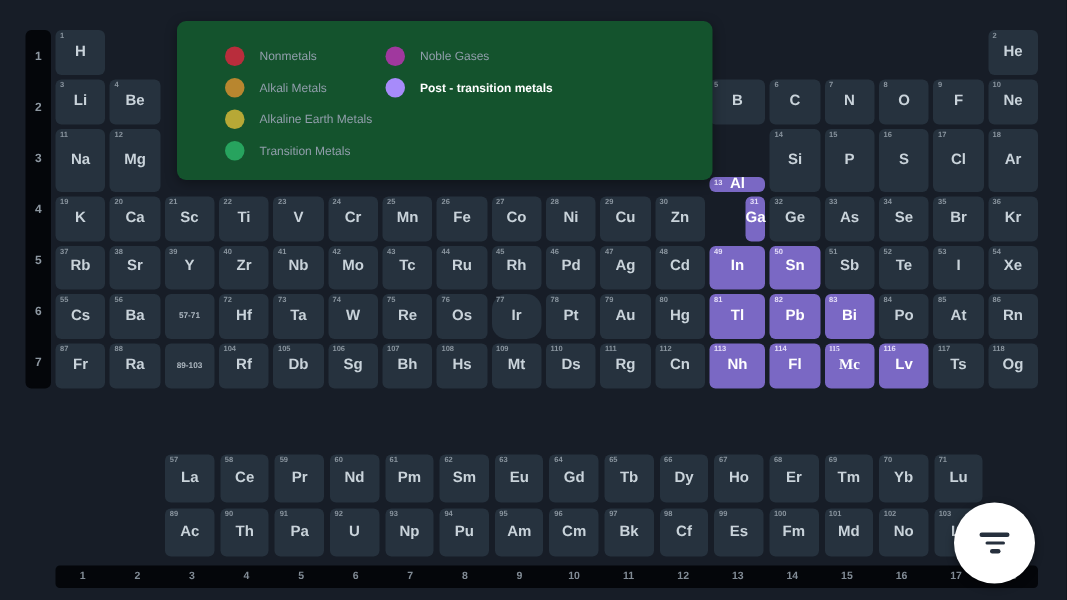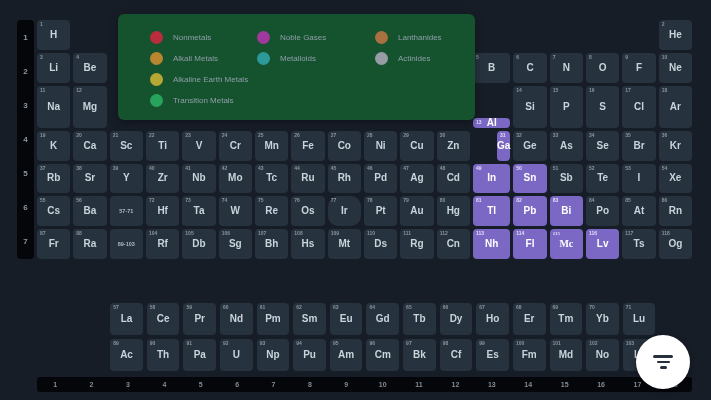--- a/index.html
+++ b/index.html
@@ -577,33 +577,23 @@
         <div class="legend-item">
           <span class="dot" style="background: rgb(39, 163, 94);"></span>
           <span class="legend-label">Transition Metals</span>
         </div>
       </div>
       <div class="legend-col c1">
         <div class="legend-item">
           <span class="dot" style="background: rgb(160, 56, 158);"></span>
           <span class="legend-label">Noble Gases</span>
         </div>
-        <div class="legend-item">
-          <span class="dot" style="background: rgb(45, 154, 154);"></span>
-          <span class="legend-label">Metalloids</span>
-        </div>
-      </div>
-      <div class="legend-col c2">
-        <div class="legend-item">
-          <span class="dot" style="background: rgb(169, 113, 63);"></span>
-          <span class="legend-label">Lanthanides</span>
-        </div>
-        <div class="legend-item">
-          <span class="dot" style="background: rgb(150, 157, 166);"></span>
-          <span class="legend-label">Actinides</span>
+        <div class="legend-item selected">
+          <span class="dot" style="background: rgb(167, 139, 250);"></span>
+          <span class="legend-label">Post - transition metals</span>
         </div>
       </div>
     </div>
 
   <div class="fab">
     <span style="display:contents">
       <span class="l1"></span><span class="l2"></span><span class="l3"></span>
     </span>
   </div>
 </div>

